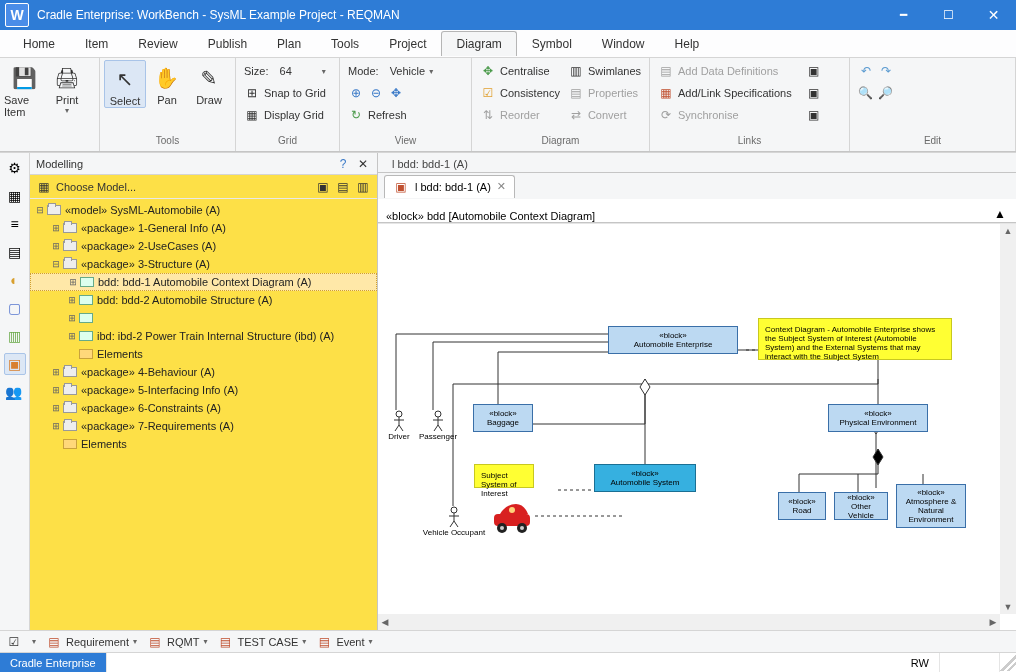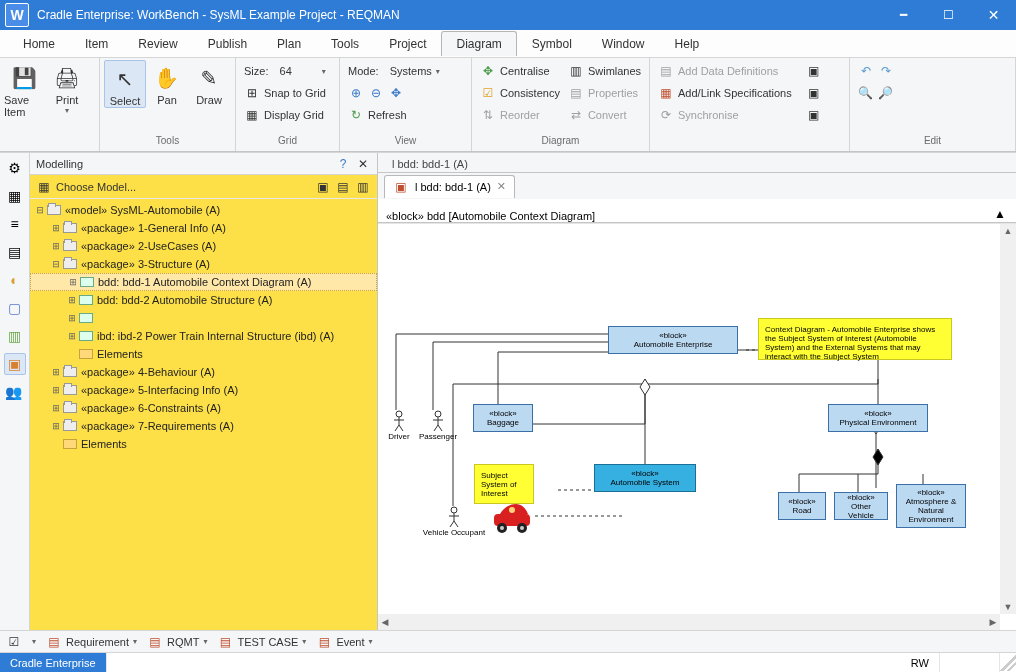--- a/index.html
+++ b/index.html
@@ -139,21 +139,21 @@
             <span class="icon16">▦</span>
             <span>Display Grid</span>
           </div>
     </div>
       </div>
     <div class="rgroup-label">Grid</div>
   </div>
   <div class="rgroup" style="width:132px">
     <div class="rgroup-body">
         <div class="stack">
-      <div class="small-row"><span>Mode:</span>&nbsp;<span>Systems</span><span style="margin-left:auto;font-size:8px;color:#666">▾</span></div>
+      <div class="small-row"><span>Mode:</span>&nbsp;<span>Vehicle</span><span style="margin-left:auto;font-size:8px;color:#666">▾</span></div>
       <div class="small-row">
         <span class="icon16" style="color:#3a7ac8">⊕</span>
         <span class="icon16" style="color:#3a7ac8">⊖</span>
         <span class="icon16" style="color:#3a7ac8">✥</span>
       </div>
       <div class="small-row">
             <span class="icon16" style="color:#4a9a4a">↻</span>
             <span>Refresh</span>
           </div>
     </div>
@@ -214,20 +214,21 @@
             <span class="icon16">▣</span>
           </div>
         <div class="small-row">
             <span class="icon16">▣</span>
           </div>
         <div class="small-row">
             <span class="icon16">▣</span>
           </div>
       </div>
     </div>
+    <div class="rgroup-label">Links</div>
   </div>
   <div class="rgroup" style="flex:1;min-width:60px">
     <div class="rgroup-body">
         <div class="stack">
       <div class="small-row">
             <span class="icon16" style="color:#5a9ad0">↶</span>
             <span class="icon16" style="color:#5a9ad0">↷</span>
           </div>
       <div class="small-row">
             <span class="icon16">🔍</span>
@@ -435,21 +436,21 @@
         <div class="block" style="left:456px;top:268px;width:54px;height:28px">
           <div>«block»</div>
             <div>Other Vehicle</div>
         </div>
         <div class="block" style="left:518px;top:260px;width:70px;height:44px">
           <div>«block»</div>
             <div>Atmosphere &amp; Natural Environment</div>
         </div>
 
         <div class="note" style="left:380px;top:94px;width:194px;height:42px">Context Diagram - Automobile Enterprise shows the Subject System of Interest (Automobile System) and the External Systems that may interact with the Subject System</div>
-        <div class="note" style="left:96px;top:240px;width:60px;height:40px">Subject System of Interest</div>
+        <div class="note" style="left:96px;top:240px;width:60px;height:24px">Subject System of Interest</div>
 
         <div class="actor" style="left:6px;top:186px;width:30px">
           <svg class="stick" width="14" height="22">
               <circle cx="7" cy="4" r="3" fill="none" stroke="#333"></circle>
               <line x1="7" y1="7" x2="7" y2="15" stroke="#333"></line>
               <line x1="2" y1="10" x2="12" y2="10" stroke="#333"></line>
               <line x1="7" y1="15" x2="3" y2="21" stroke="#333"></line>
               <line x1="7" y1="15" x2="11" y2="21" stroke="#333"></line>
             </svg>
           <div>Driver</div>

